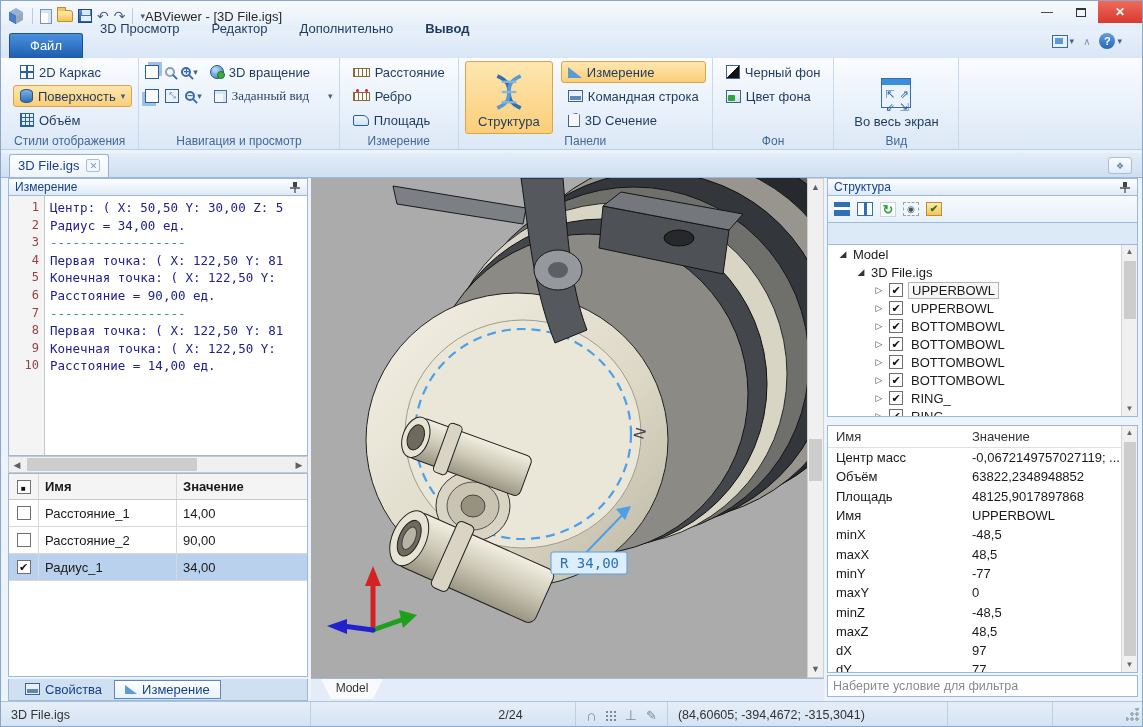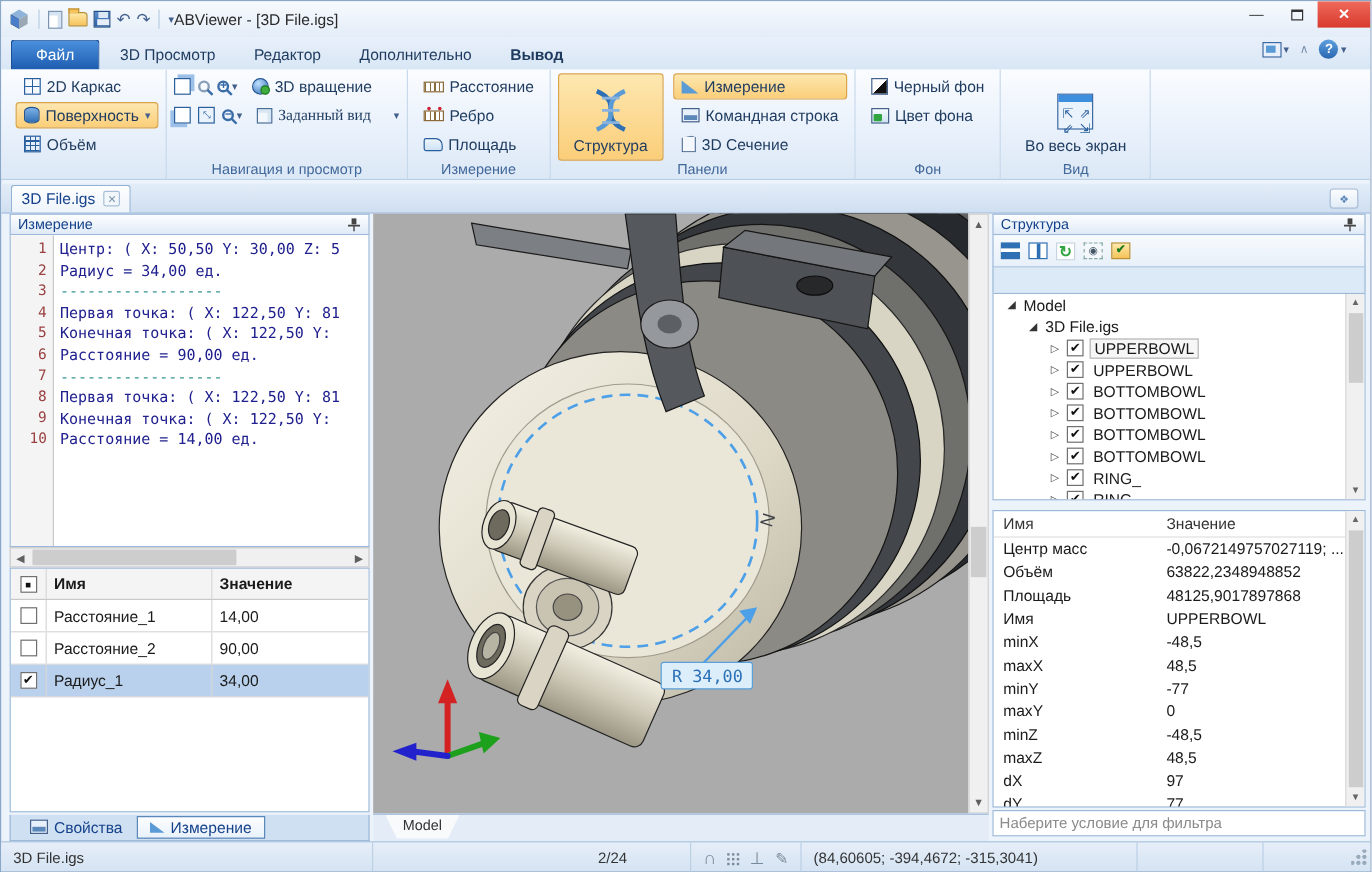--- a/index.html
+++ b/index.html
@@ -21,21 +21,21 @@
   .ic-save:after{content:"";position:absolute;left:2px;bottom:1px;width:10px;height:5px;background:#e8eef7;}
   .glyph{color:#44618c;font-size:14px;line-height:14px;}
   .caret{font-size:9px;color:#44618c;}
   .title{flex:1;text-align:left;color:#2a2a2a;font-size:13px;}
   .winctrl{display:flex;height:100%;}
   .wbtn{width:34px;height:22px;display:flex;align-items:center;justify-content:center;color:#333;font-size:12px;}
   .wbtn.close{width:44px;background:linear-gradient(#ef6a5a,#d83a2e);color:#fff;font-weight:bold;}
   .maxglyph{width:10px;height:9px;border:1px solid #333;border-top:2px solid #333;}
   
   .tabrow{position:absolute;left:0;top:30px;width:100%;height:27px;background:linear-gradient(#e8f0fa,#d8e6f5);display:flex;align-items:flex-end;}
-  .mtab{padding:4px 14px 5px;margin-right:2px;color:#1e3b5f;border:1px solid transparent;border-bottom:none;border-radius:3px 3px 0 0;}
+  .mtab{padding:4px 14px 22px;margin-right:2px;color:#1e3b5f;border:1px solid transparent;border-bottom:none;border-radius:3px 3px 0 0;}
   .mtab.file{background:linear-gradient(#4a90dd,#1d5cb0);color:#fff;border-color:#1a4f97;margin-left:8px;padding:4px 20px 5px;}
   .tabrow-right{margin-left:auto;display:flex;align-items:center;gap:8px;padding-right:10px;padding-bottom:3px;}
   .ic-ribwin{width:16px;height:13px;border:1px solid #3e6aa3;background:#e8f1fb;position:relative;}
   .ic-ribwin:before{content:"";position:absolute;left:2px;top:2px;width:8px;height:6px;background:#5b9bd5;}
   .ic-help{width:16px;height:16px;border-radius:50%;background:linear-gradient(#5ea0e0,#2a66b0);color:#fff;font-size:11px;font-weight:bold;display:flex;align-items:center;justify-content:center;}
   
   .ribbon{position:absolute;left:0;top:57px;width:100%;height:92px;
     background:linear-gradient(#fafcff,#e9f1fb 55%,#dce8f6);border-bottom:1px solid #b9cfe6;display:flex;}
   .rgroup{position:relative;height:100%;padding:3px 6px 16px;border-right:1px solid #c8d9ec;}
   .rgroup .glabel{position:absolute;left:0;bottom:1px;width:100%;text-align:center;font-size:12px;color:#41689a;}
@@ -219,20 +219,21 @@
               <span class="cyl"></span>
               <span>Поверхность</span>
               <span class="caret">▾</span>
             </div>
           <div class="rbtn">
               <span class="icb dense"></span>
               <span>Объём</span>
             </div>
         </div>
       </div>
+      <div class="glabel">Стили отображения</div>
     </div>
 
     <div class="rgroup">
       <div class="colv">
         <div class="smallbtns">
           <span class="icb" style="background:#fff;box-shadow:3px -3px 0 #9cc0e8;"></span>
           <span class="mag" style="border-color:#8aa0b8;"></span>
           <span style="display:flex;align-items:center;gap:2px;">
               <span class="mag">+</span>
               <span class="caret">▾</span>

